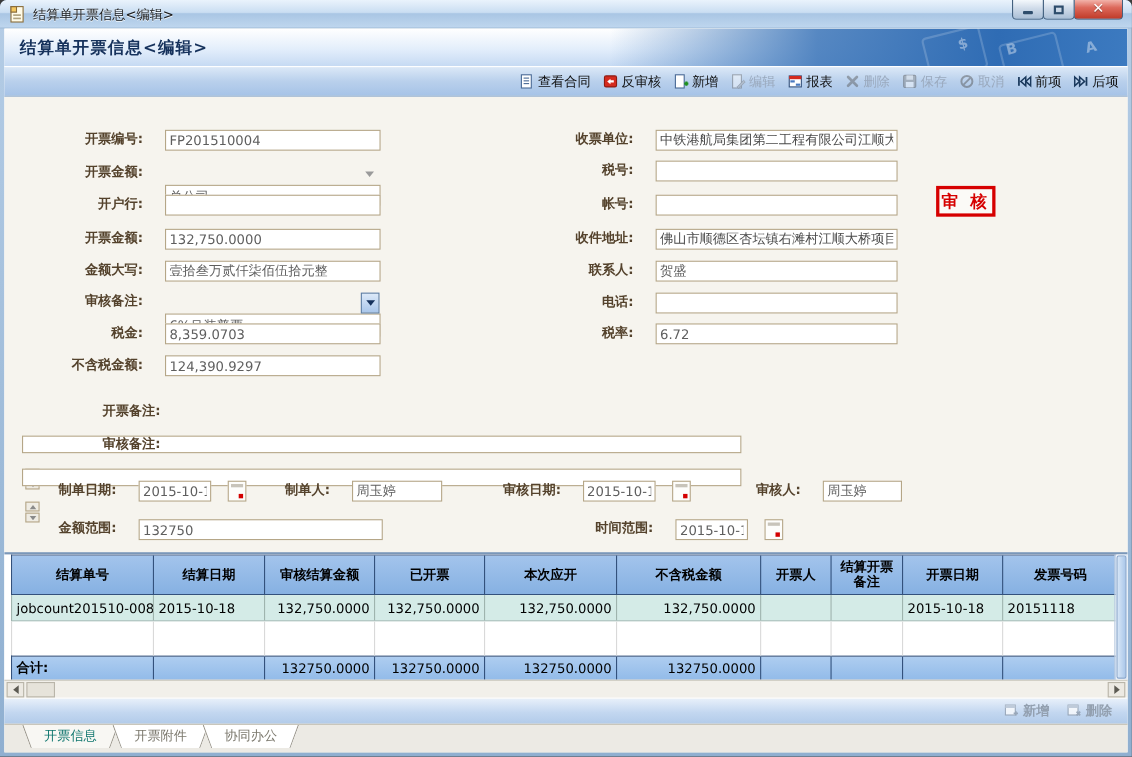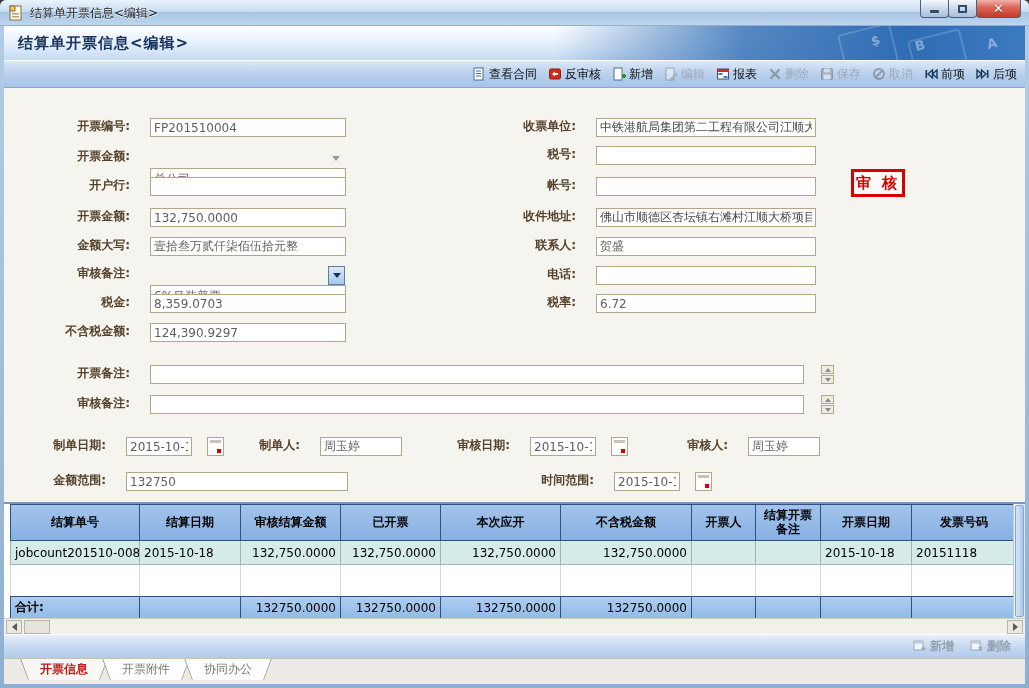--- a/index.html
+++ b/index.html
@@ -69,21 +69,21 @@
   .ddwrap .ddtext { width:100%; height:100%; border:1px solid #b5a687; background:#fff;
     color:#5e5e5e; padding:2px 18px 0 3px; overflow:hidden; white-space:nowrap;margin-top:20px; }
   .ddarrow-gray { position:absolute; right:6px; top:8px; width:0; height:0;
     border-left:4px solid transparent; border-right:4px solid transparent; border-top:5px solid #9a9a9a; }
   .ddbtn { position:absolute; right:1px; top:1px; bottom:1px; width:17px;
     border:1px solid #5a7da5; background:linear-gradient(180deg,#dce9f8,#a9c6ea);
     display:flex; align-items:center; justify-content:center; }
   .ddbtn b { width:0; height:0; border-left:4px solid transparent; border-right:4px solid transparent;
     border-top:5px solid #16325c; }
 
-  .remrow { left:0; } .remrow .flabel { width:132px; } .remrow .tinput { width:654px; }
+  .remrow { left:16px;flex-direction:column; } .remrow .flabel { width:132px; } .remrow .tinput { width:654px; }
   .spinner { display:flex; flex-direction:column; margin-left:3px; }
   .spin-btn { width:13px; height:9px; border:1px solid #b5a687; background:#efece4;
     display:flex; align-items:center; justify-content:center; }
   .spin-btn + .spin-btn { margin-top:1px; }
   .tri-up { width:0;height:0;border-left:3px solid transparent;border-right:3px solid transparent;border-bottom:4px solid #8a8a8a; }
   .tri-dn { width:0;height:0;border-left:3px solid transparent;border-right:3px solid transparent;border-top:4px solid #8a8a8a; }
 
   .calbtn { width:17px; height:19px; margin-left:1px; border:1px solid #b5a687; background:#fdfdfb;
     position:relative; flex:none; }
   .calbtn::before { content:''; position:absolute; left:2px; top:2px; right:2px; height:3px; background:#c8c4ba; }
@@ -139,21 +139,21 @@
   .ft-btn svg { width:13px; height:13px; opacity:.75; }
 
   
   .tabbar { position:relative; flex:1; background:#eceae4; border-top:1px solid #c6c2b6;
     display:flex; align-items:flex-start; padding-left:16px; }
   .tab { position:relative; height:21px; line-height:20px; padding:0 20px; font-size:12px;
     color:#7b786d; margin-right:-6px;
     clip-path:polygon(0 0,100% 0,calc(100% - 8px) 100%,8px 100%); background:#ffffff; }
   .tab .eL,.tab .eR { position:absolute; top:0; height:100%; width:1px; background:#98948a; }
   .tab .eL { left:4px; transform:skewX(20deg); } .tab .eR { right:4px; transform:skewX(-20deg); }
-  .tab.active { background:#f8f7f3; color:#b91c1c; font-weight:bold; }
+  .tab.active { background:#f8f7f3; color:#0f766e; font-weight:normal; }
 </style>
 </head>
 <body>
 
 <div class="window">
 
   <div class="titlebar">
     <svg class="appicon" viewBox="0 0 16 16">
       <rect x="2" y="1" width="11" height="14" fill="#fffbe8" stroke="#8a6d3b"></rect>
       <path d="M2 1 L7 1 L7 6 L2 6 Z" fill="#f4c860" stroke="#8a6d3b"></path>

